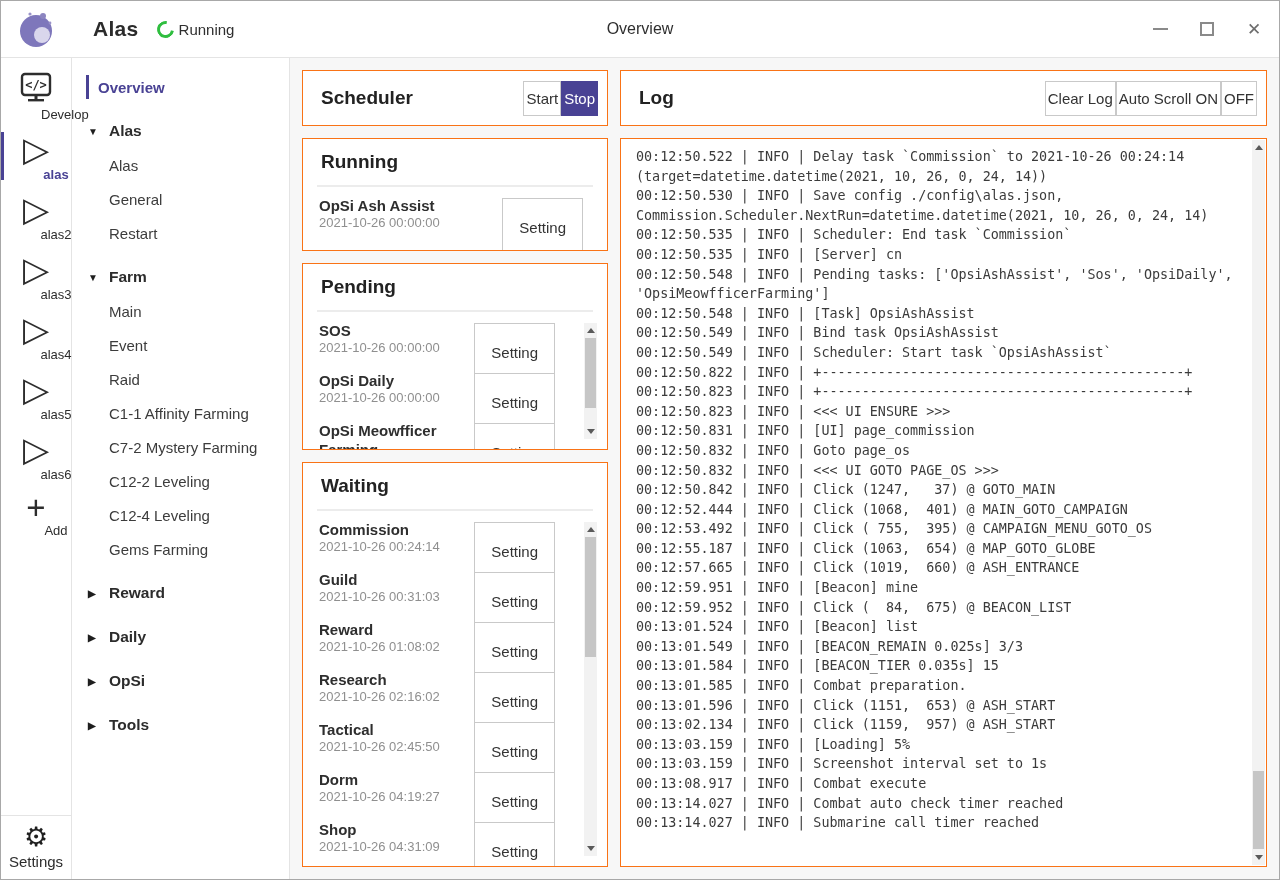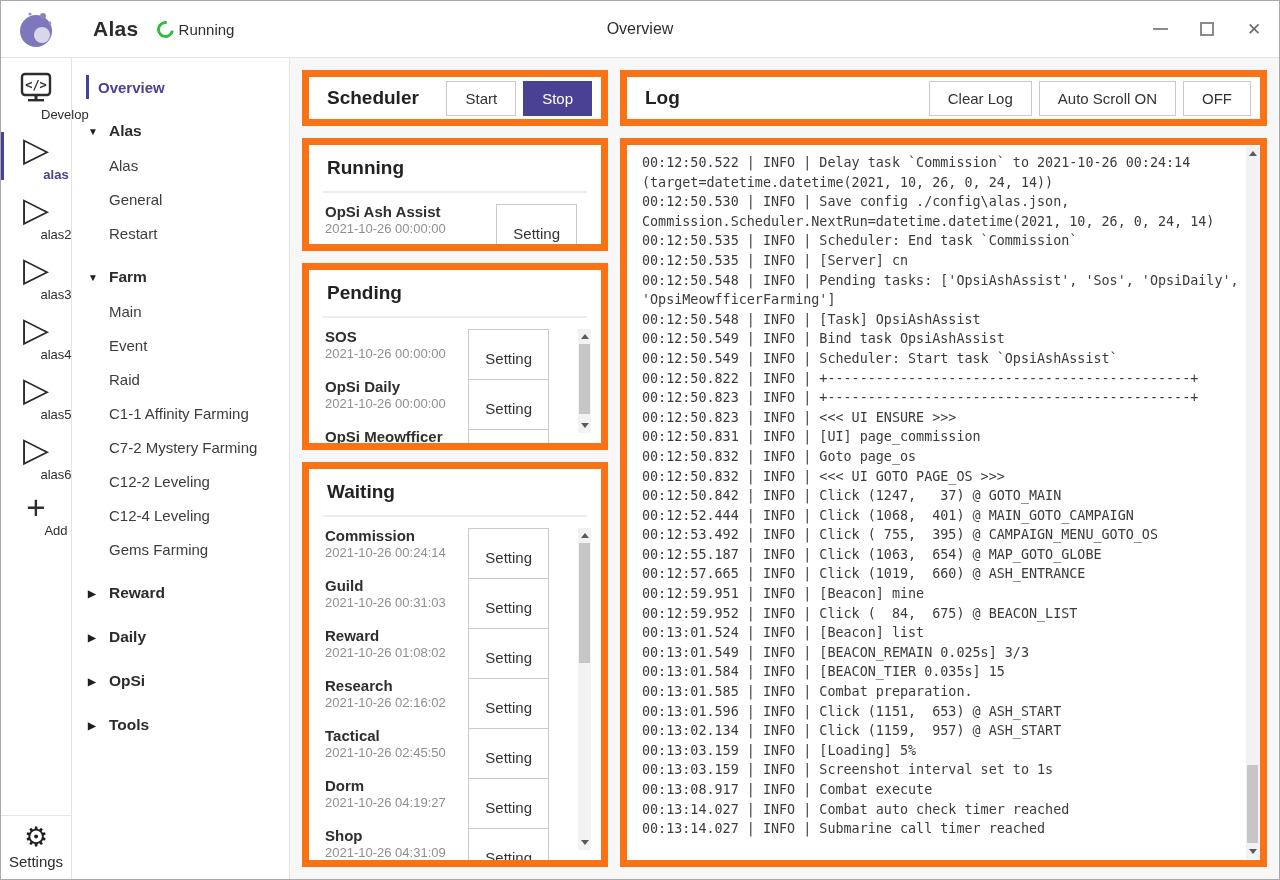--- a/index.html
+++ b/index.html
@@ -39,27 +39,27 @@
   .nav-item { display:flex; align-items:center; height:34px; font-size:15px; color:#333; position:relative; cursor:pointer; }
   .nav-link { padding-left:26px; font-weight:bold; }
   .nav-link.active { color:var(--accent); }
   .nav-link.active::before { content:""; position:absolute; left:14px; top:5px; bottom:5px; width:3px; background:var(--accent); }
   .nav-group { padding-left:16px; font-weight:bold; font-size:15.5px; margin-top:10px; color:#2c2c2c; }
   .nav-group .tri { font-size:10px; margin-right:9px; color:#1e1e1e; width:12px; }
   .nav-child { padding-left:37px; color:#3c3c3c; }
 
   
   .main { flex:1; min-width:0; background:#f7f7f7; padding:12px; display:flex; gap:12px; }
-  .card { background:#fff; border:7px solid #f97316; }
+  .card { background:#fff; border:1px solid #f97316; }
   .left-col { width:306px; flex:0 0 306px; display:flex; flex-direction:column; gap:12px; }
   .right-col { flex:1; min-width:0; display:flex; flex-direction:column; gap:12px; }
 
   .panel-head { flex:0 0 56px; height:56px; display:flex; align-items:center; padding:0 9px 0 18px; }
   .panel-title { flex:1; font-size:19px; font-weight:bold; color:#222; }
-  .btn { background:#fff; border:1px solid #c9c9c9; color:#333; font-size:15px; font-family:inherit; padding:8px 18px; margin-left:7px; cursor:pointer; white-space:nowrap; }
+  .btn { background:#fff; border:1px solid #c9c9c9; color:#333; font-size:15px; font-family:inherit; padding:8px 2px; cursor:pointer; white-space:nowrap; }
   .btn.primary { background:var(--accent); border-color:var(--accent); color:#fff; }
 
   .section { padding:12px 16px 0 16px; position:relative; overflow:hidden; }
   .section h2 { font-size:19px; font-weight:bold; color:#222; padding-left:2px; }
   .sep { border-bottom:2px solid #ececec; margin:12px -2px 0 -2px; }
   .running { flex:0 0 113px; height:113px; }
   .pending { flex:0 0 187px; height:187px; }
   .waiting { flex:1; min-height:0; }
 
   .tlist { position:relative; }

